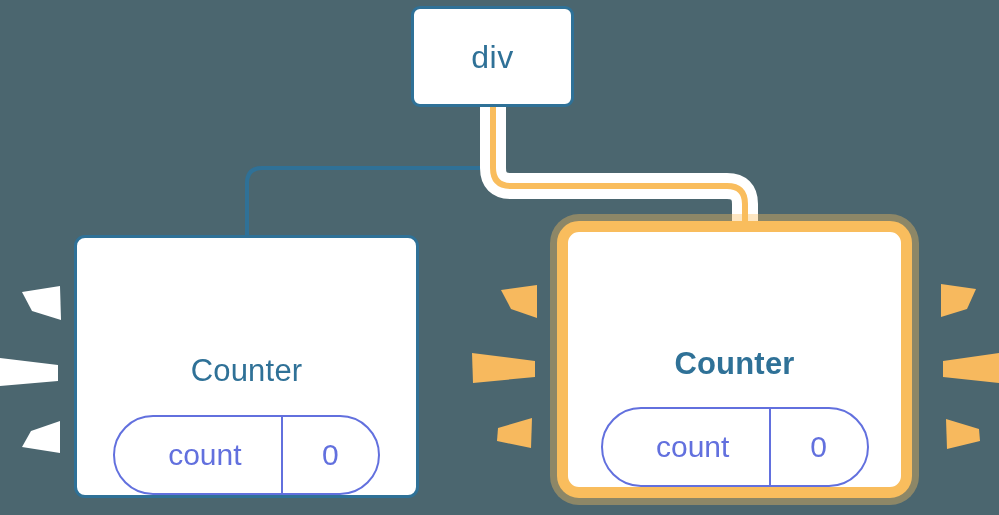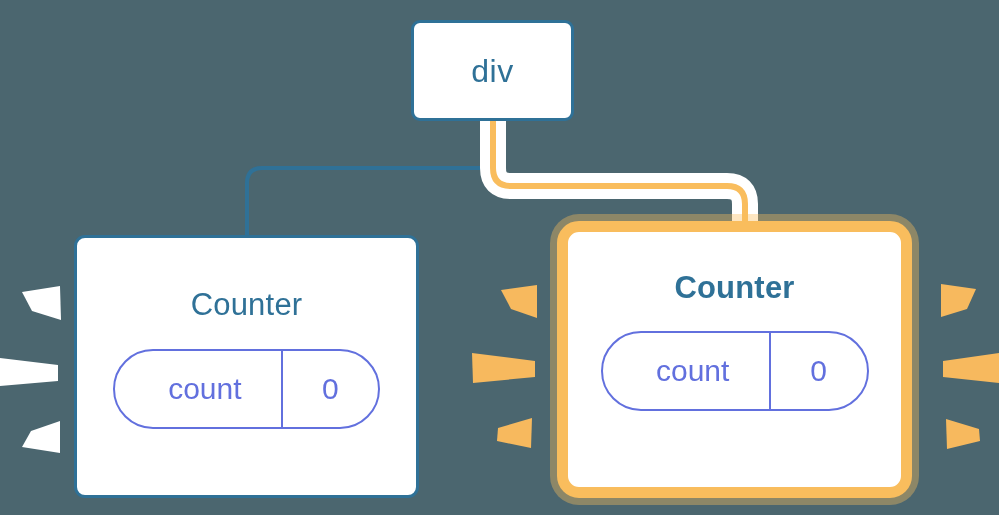--- a/index.html
+++ b/index.html
@@ -33,26 +33,27 @@
     height: 515px;
   }
 
   .node {
     position: absolute;
     background: #ffffff;
     box-sizing: border-box;
     display: flex;
     flex-direction: column;
     align-items: center;
+    justify-content: flex-end;
   }
 
   
   .node-div {
     left: 411px;
-    top: 20px;
+    top: 6px;
     width: 163px;
     height: 101px;
     border: 3px solid #2f7197;
     border-radius: 9px;
     justify-content: center;
   }
   .div-label {
     font-size: 32px;
     color: #2f7197;
     letter-spacing: 0.5px;

